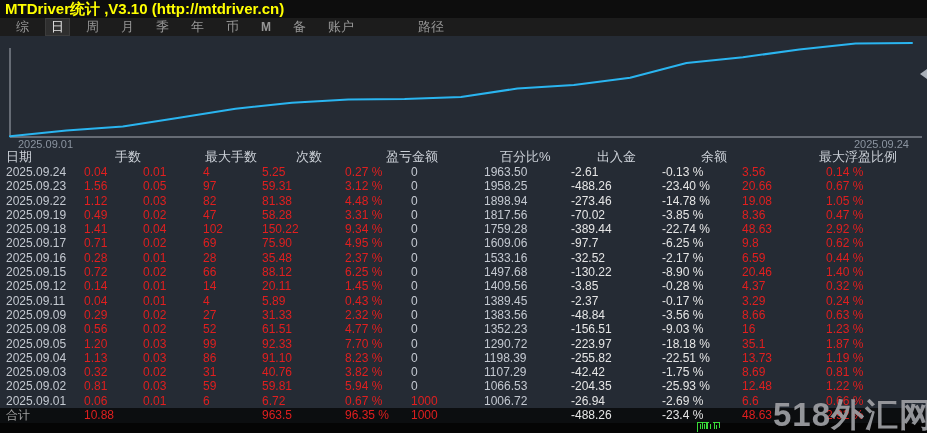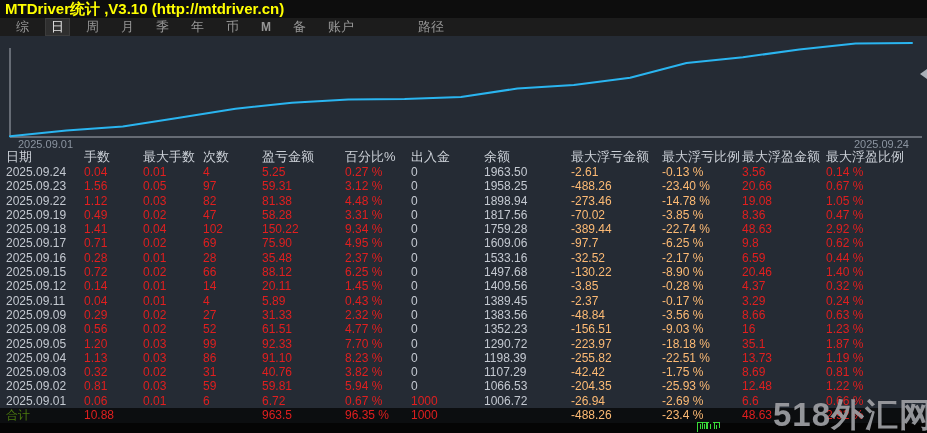--- a/index.html
+++ b/index.html
@@ -29,36 +29,36 @@
   .axis-label.left{left:18px;}
   .axis-label.right{right:18px;}
   .end-arrow{
     position:absolute;right:0px;top:33px;width:0;height:0;
     border-top:5px solid transparent;border-bottom:5px solid transparent;
     border-right:7px solid #aab0b8;
   }
   .thead{
     position:absolute;left:0;top:148px;width:927px;height:17px;
     display:grid;grid-template-columns:78px 59px 60px 59px 83px 66px 73px 87px 91px 80px 84px 1fr;
-    padding-left:6px;color:#ccd1d8;font-size:13px;line-height:17px;
+    padding-left:6px;color:#ccd1d8;font-size:13px;line-height:17px;gap:31px;
   }
   .rows{position:absolute;left:0;top:165px;width:927px;}
   .trow{
     display:grid;grid-template-columns:78px 59px 60px 59px 83px 66px 73px 87px 91px 80px 84px 1fr;
     padding-left:6px;height:14.3px;line-height:14.3px;font-size:12px;white-space:nowrap;
   }
   .trow span{overflow:hidden;}
   .total-row{
     position:absolute;left:0;top:408px;width:927px;height:15px;line-height:15px;
     background:#0c0e10;
   }
   .c-plain{color:#c4c9d1;}
   .c-red{color:#e01f1f;}
-  .c-green{color:#fdba74;}
-  .c-total{color:#4d7c0f;}
+  .c-green{color:#e5e5e5;}
+  .c-total{color:#a3a3a3;}
   .footer{position:absolute;left:0;top:423px;width:927px;height:10px;background:#050505;}
   .meter{position:absolute;left:697px;top:420px;}
   .watermark{
     position:absolute;right:-6px;bottom:-5px;z-index:9;
     font-size:33px;font-weight:bold;color:rgba(158,160,164,0.92);
     letter-spacing:1px;white-space:nowrap;
   }
 </style>
 </head>
 <body>
@@ -97,21 +97,21 @@
 
   <div class="thead" id="thead">
       <span>日期</span>
       <span>手数</span>
       <span>最大手数</span>
       <span>次数</span>
       <span>盈亏金额</span>
       <span>百分比%</span>
       <span>出入金</span>
       <span>余额</span>
-      <span>最大浮亏金额</span>
+      <span>最大浮盈比例</span>
       <span>最大浮亏比例</span>
       <span>最大浮盈金额</span>
       <span>最大浮盈比例</span>
     </div>
 
   <div class="rows" id="rows">
       <div class="trow">
         <span class="c-plain">2025.09.24</span>
         <span class="c-red">0.04</span>
         <span class="c-red">0.01</span>

